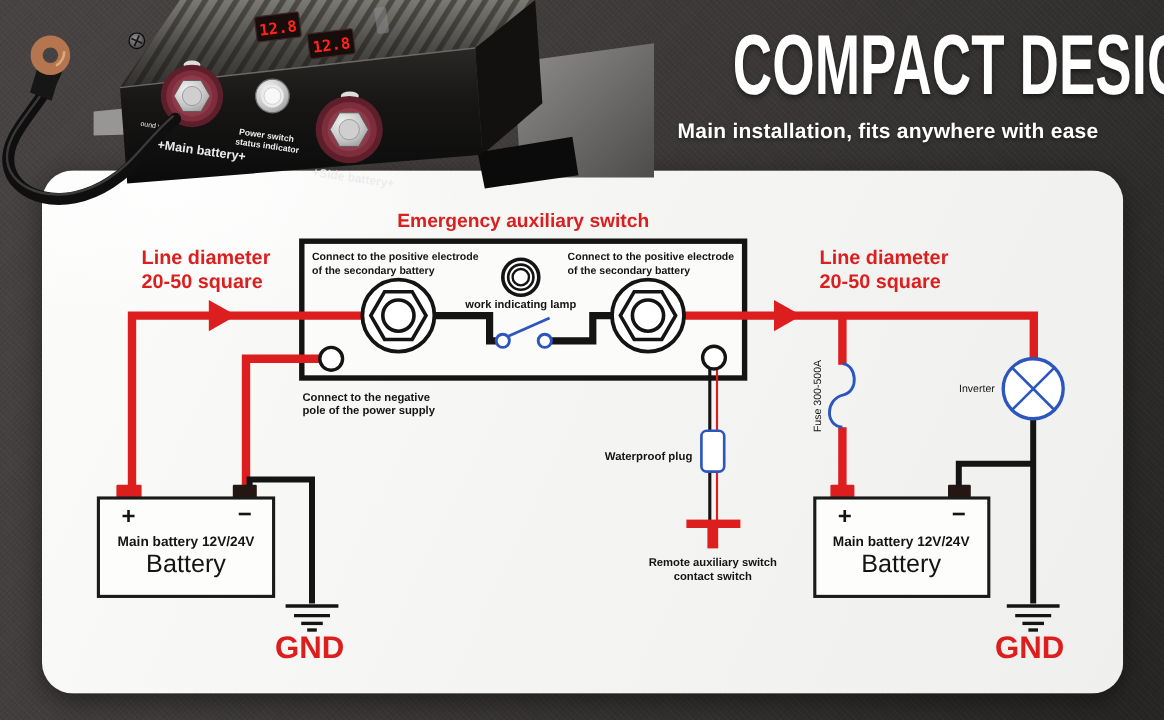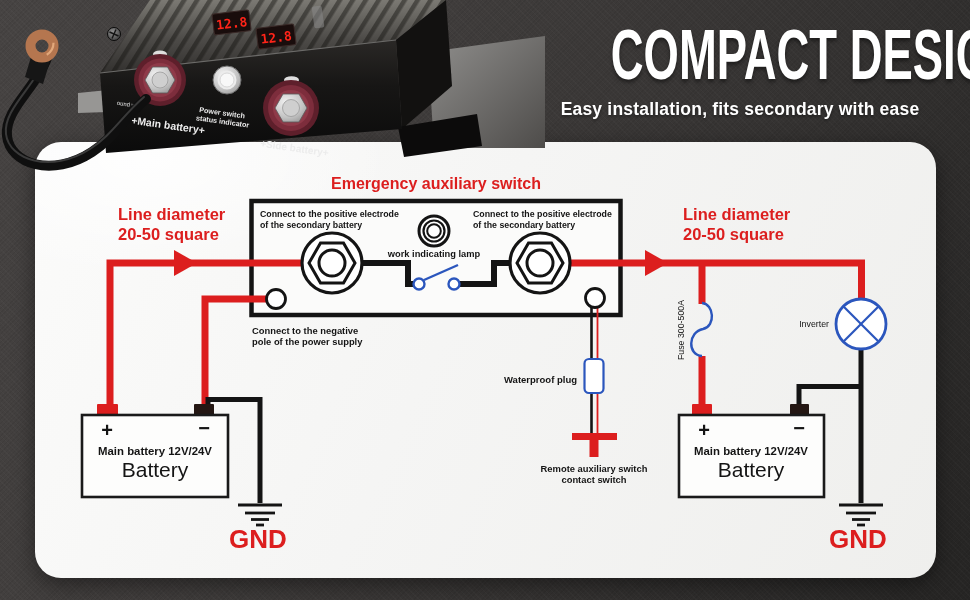--- a/index.html
+++ b/index.html
@@ -45,21 +45,21 @@
   .wlab{fill:#ececec;}
 </style>
 </head>
 <body>
 
 <div class="grain"></div>
 <div class="panel"></div>
 
 <div class="header">
   <div class="header-title">COMPACT DESIGN</div>
-  <div class="header-subtitle">Easy installation, fits secondary with ease</div>
+  <div class="header-subtitle">Main installation, fits anywhere with ease</div>
 </div>
 
 <svg class="scene" viewBox="0 0 970 600" width="970" height="600">
   <defs>
     <linearGradient id="gTop" x1="0" y1="0" x2="0" y2="1">
       <stop offset="0" stop-color="#7b7973"></stop>
         <stop offset=".55" stop-color="#4c4a47"></stop>
         <stop offset="1" stop-color="#33312f"></stop>
     </linearGradient>
     <linearGradient id="gFront" x1="0" y1="0" x2="0" y2="1">

